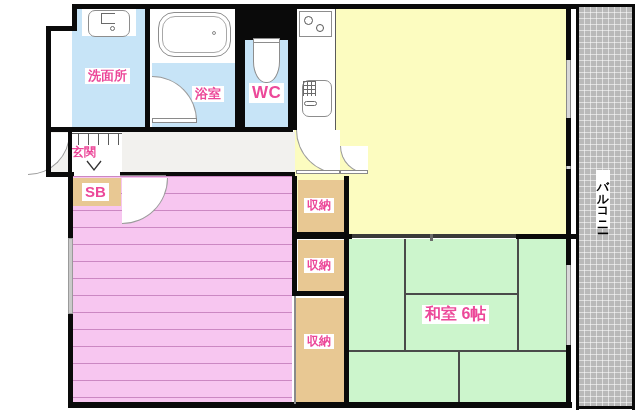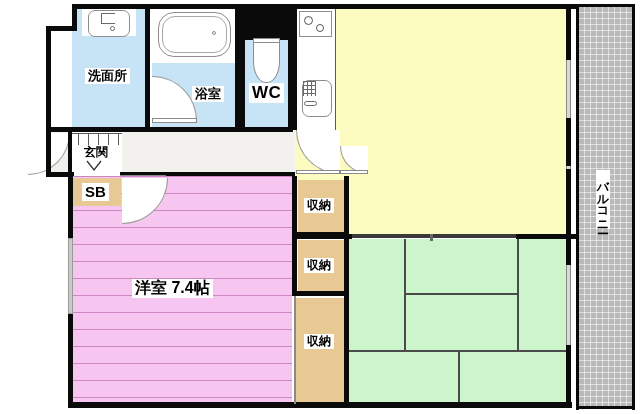--- a/index.html
+++ b/index.html
@@ -66,21 +66,21 @@
   .arc{position:absolute;background:#ffffff;border:1px solid #9b9b9b;box-sizing:border-box;}
   .arc-br{border-radius:0 0 100% 0;}
   .arc-bl{border-radius:0 0 0 100%;}
   .arc-tr{border-radius:0 100% 0 0;}
   .doorleaf{position:absolute;background:#ffffff;border:1px solid #8a8a8a;box-sizing:border-box;}
 
   
   .lbl{
     position:absolute;
     background:#ffffff;
-    color:#000000;
+    color:#ec4899;
     white-space:nowrap;
     line-height:1.05;
     padding:1px 3px;
     box-sizing:border-box;
     font-weight:400;
   }
   .lbl-ldk   {font-size:16px;font-weight:700;}
   .lbl-room  {font-size:16px;font-weight:700;}
   .lbl-md    {font-size:13px;font-weight:700;}
   .lbl-sm    {font-size:12px;font-weight:700;}
@@ -177,21 +177,21 @@
   <div class="abs" style="left:253px;top:38px;width:27px;height:5px;background:#fff;border:1px solid #8d8d8d;box-sizing:border-box;"></div>
   <div class="lbl lbl-wc" style="left:249px;top:83px;">WC</div>
   <div class="wall" style="left:240px;top:4px;width:5px;height:128px;"></div>
   <div class="wall" style="left:288px;top:4px;width:5px;height:128px;"></div>
   <div class="wall" style="left:240px;top:127px;width:53px;height:5px;"></div>
 
   <div class="room fill-hall" style="left:50px;top:132px;width:245px;height:43px;"></div>
   <div class="room fill-genkan" style="left:68px;top:132px;width:54px;height:43px;"></div>
 
   <div class="genkan-grid" style="left:68px;top:133px;width:54px;height:12px;"></div>
-  <div class="lbl lbl-sm" style="left:81px;top:145px;text-align:center;">玄関</div>
+  <div class="lbl lbl-sm" style="left:69px;top:145px;text-align:center;">玄関</div>
 
   <svg class="abs" style="left:86px;top:160px;width:16px;height:12px;" viewBox="0 0 16 12">
     <path d="M1 1 L8 10 L15 1" fill="none" stroke="#333" stroke-width="1.3"></path>
   </svg>
 
   <div class="arc arc-br" style="left:28px;top:133px;width:42px;height:42px;border-top:none;border-left:none;"></div>
   <div class="wall" style="left:68px;top:131px;width:4px;height:46px;"></div>
 
   <div class="wall" style="left:46px;top:172px;width:28px;height:5px;"></div>
   <div class="wall" style="left:120px;top:172px;width:175px;height:5px;"></div>
@@ -213,21 +213,20 @@
 
   <div class="room fill-yo" style="left:72px;top:176px;width:220px;height:230px;">
     <div class="yo-stripes"></div>
   </div>
 
   <div class="room fill-store" style="left:72px;top:178px;width:49px;height:28px;"></div>
   <div class="lbl lbl-sb" style="left:82px;top:183px;">SB</div>
 
   <div class="arc arc-br" style="left:122px;top:178px;width:46px;height:46px;border-top:none;border-left:none;"></div>
 
-  <div class="lbl lbl-room" style="left:132px;top:279px;">洋室 7.4帖</div>
 
   <div class="wall" style="left:68px;top:176px;width:5px;height:62px;"></div>
   <div class="window" style="left:68px;top:238px;width:5px;height:76px;background:#c9c9c9;"></div>
   <div class="wall" style="left:68px;top:314px;width:5px;height:92px;"></div>
   <div class="wall" style="left:68px;top:402px;width:232px;height:6px;"></div>
 
   <div class="room fill-store" style="left:298px;top:180px;width:46px;height:52px;"></div>
   <div class="lbl lbl-sm" style="left:304px;top:198px;">収納</div>
 
   <div class="room fill-store" style="left:298px;top:240px;width:46px;height:52px;"></div>
@@ -244,20 +243,21 @@
   <div class="hair" style="left:294px;top:296px;width:2px;height:108px;"></div>
 
   <div class="room fill-wa" style="left:349px;top:239px;width:219px;height:167px;"></div>
 
   <div class="matline" style="left:404px;top:239px;width:2px;height:112px;"></div>
   <div class="matline" style="left:517px;top:239px;width:2px;height:112px;"></div>
   <div class="matline" style="left:404px;top:293px;width:115px;height:2px;"></div>
   <div class="matline" style="left:349px;top:350px;width:219px;height:2px;"></div>
   <div class="matline" style="left:458px;top:350px;width:2px;height:56px;"></div>
 
+  <div class="lbl lbl-room" style="left:422px;top:305px;">和室 6帖</div>
 
   <div class="wall" style="left:344px;top:239px;width:5px;height:169px;"></div>
   <div class="wall" style="left:296px;top:402px;width:276px;height:6px;"></div>
   <div class="wall" style="left:566px;top:239px;width:5px;height:26px;"></div>
   <div class="window-v" style="left:566px;top:265px;width:5px;height:80px;"></div>
   <div class="wall" style="left:566px;top:345px;width:5px;height:63px;"></div>
 
   <div class="thinwall" style="left:352px;top:236px;width:164px;height:2px;"></div>
   <div class="abs" style="left:430px;top:234px;width:3px;height:7px;background:#6a6a6a;"></div>
 

